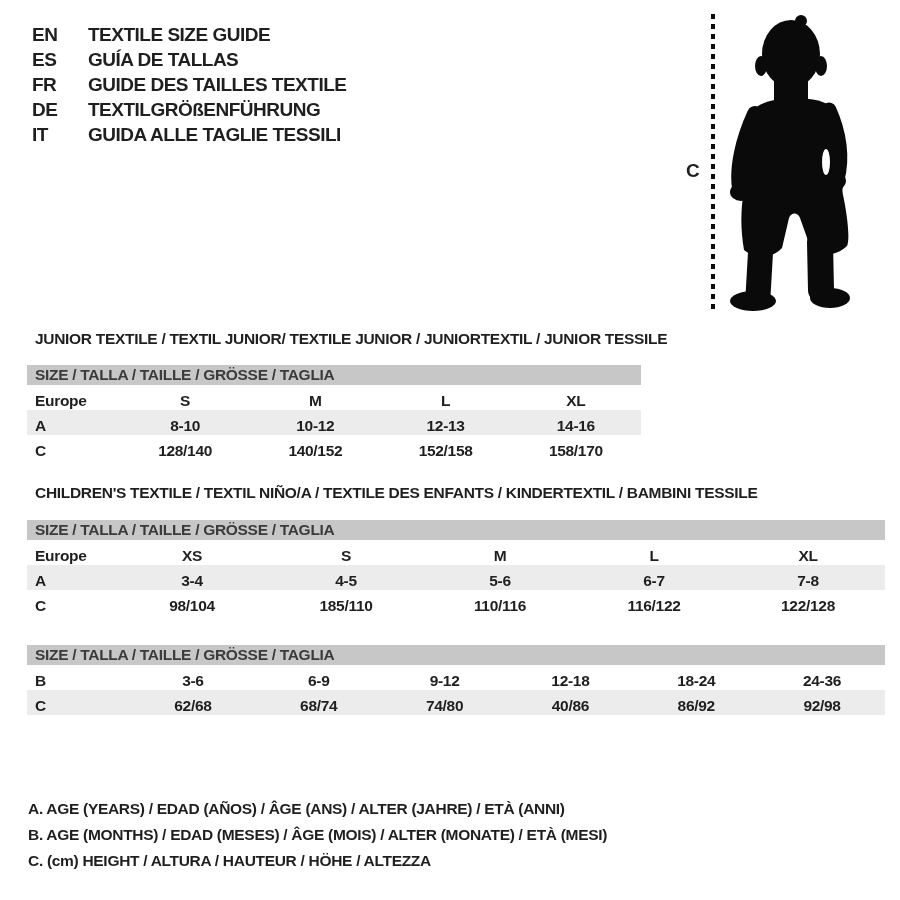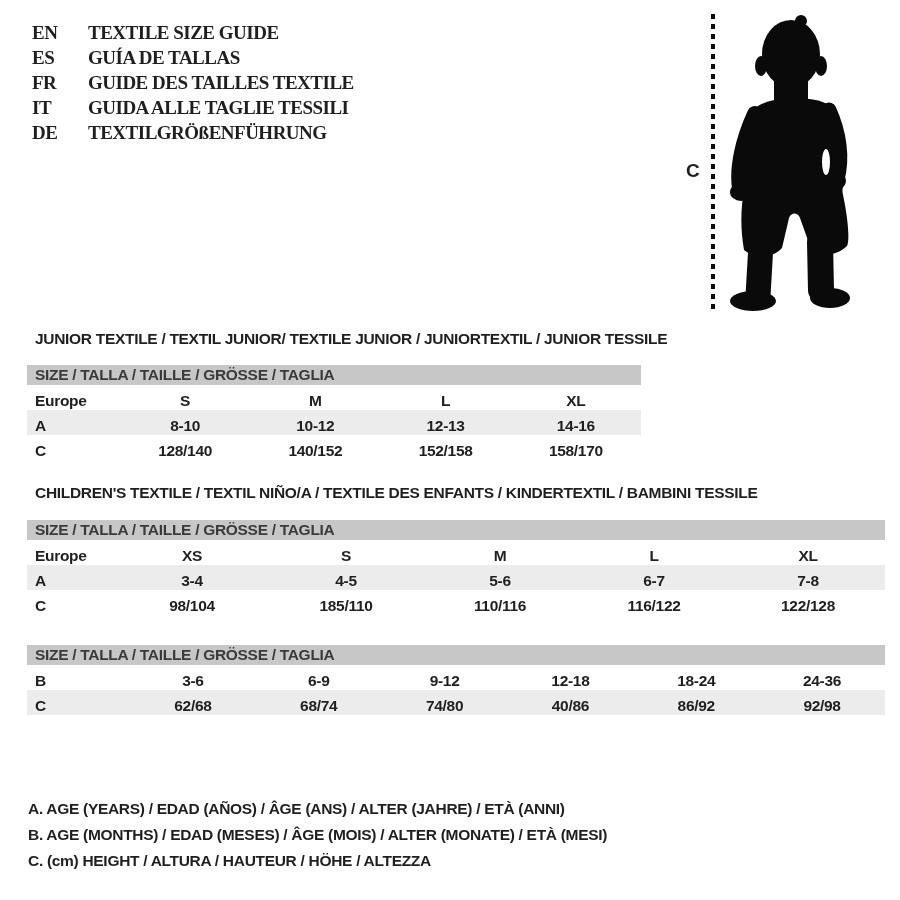--- a/index.html
+++ b/index.html
@@ -2,21 +2,21 @@
 <html style="--header-bg: #c7c7c7; --row-shaded-bg: #ececec; --text-primary: #1f1f1f; --header-text: #3a3a3a; --silhouette: #0a0a0a;"><head>
 <meta charset="utf-8">
 <style>
   html,body{margin:0;padding:0;background:#fff;}
   .page{
     position:relative;width:900px;height:900px;background:#fff;overflow:hidden;
     font-family:"Liberation Sans",sans-serif;color:var(--text-primary,#1f1f1f);
   }
   
   .lang-block{position:absolute;left:32px;top:22px;}
-  .lang-row{display:flex;height:25px;align-items:flex-start;font-family:Liberation Serif, serif;}
+  .lang-row{display:flex;height:25px;align-items:center;}
   .lang-code{width:56px;font-weight:700;font-size:19px;letter-spacing:-0.5px;}
   .lang-label{font-weight:700;font-size:19px;letter-spacing:-0.5px;white-space:nowrap;}
   
   .figure{position:absolute;left:680px;top:8px;width:180px;height:310px;}
   .c-label{position:absolute;left:6px;top:152px;font-weight:700;font-size:19px;}
   .dotted-line{
     position:absolute;left:31px;top:6px;width:4px;height:300px;
     background:repeating-linear-gradient(to bottom, var(--silhouette,#0a0a0a) 0 5px, transparent 5px 10px);
   }
   .baby-svg{position:absolute;left:48px;top:4px;width:124px;height:302px;}
@@ -60,26 +60,26 @@
     </div>
     <div class="lang-row">
       <span class="lang-code">ES</span>
       <span class="lang-label">GUÍA DE TALLAS</span>
     </div>
     <div class="lang-row">
       <span class="lang-code">FR</span>
       <span class="lang-label">GUIDE DES TAILLES TEXTILE</span>
     </div>
     <div class="lang-row">
+      <span class="lang-code">DE</span>
+      <span class="lang-label">TEXTILGRÖßENFÜHRUNG</span>
+    </div>
+    <div class="lang-row">
       <span class="lang-code">IT</span>
       <span class="lang-label">GUIDA ALLE TAGLIE TESSILI</span>
-    </div>
-    <div class="lang-row">
-      <span class="lang-code">DE</span>
-      <span class="lang-label">TEXTILGRÖßENFÜHRUNG</span>
     </div>
   </div>
 
   <div class="figure">
     <span class="c-label">C</span>
     <div class="dotted-line"></div>
     <svg class="baby-svg" viewBox="0 0 124 302" xmlns="http://www.w3.org/2000/svg">
       <g>
         <ellipse class="baby-shape" cx="63" cy="42" rx="29" ry="34"></ellipse>
         <circle class="baby-shape" cx="73" cy="9" r="6"></circle>

